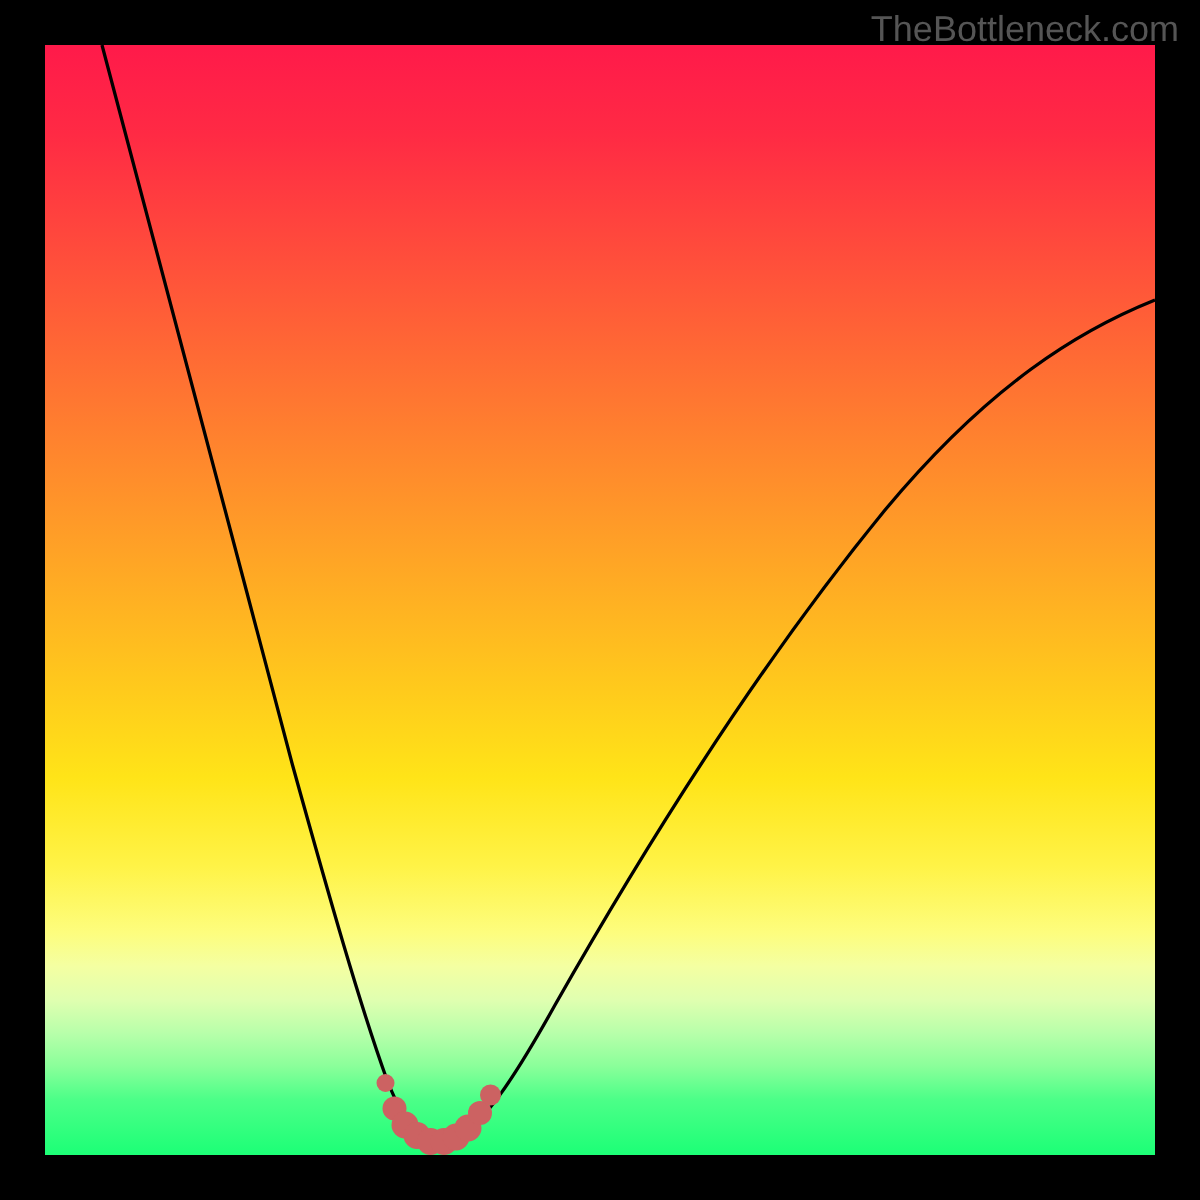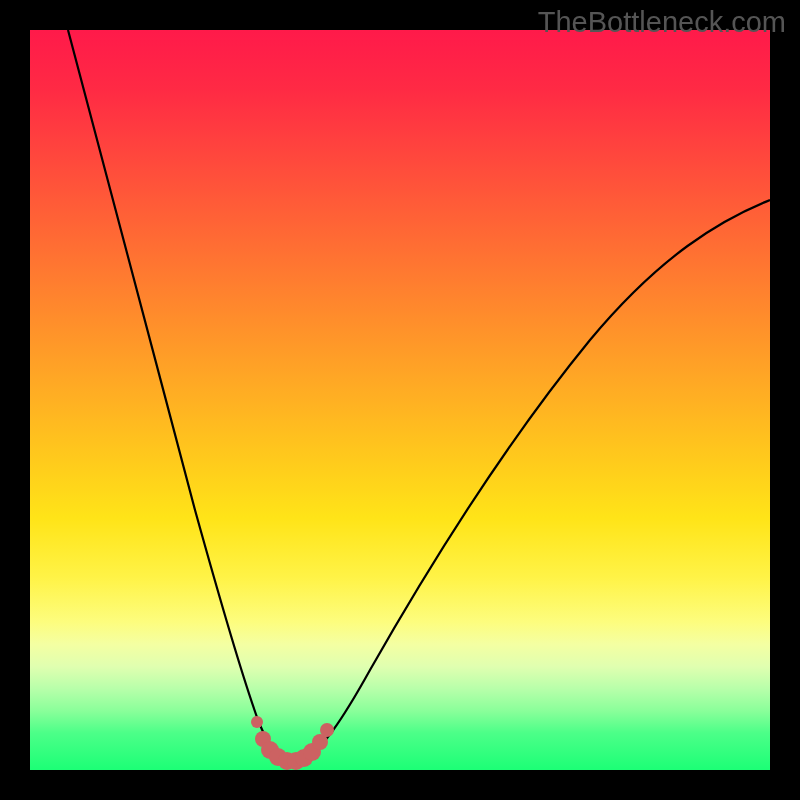--- a/index.html
+++ b/index.html
@@ -8,21 +8,21 @@
     height: 800px;
     background: #000;
     position: relative;
     font-family: Arial, sans-serif;
   }
   .watermark {
     position: absolute;
     top: 6px;
     right: 14px;
     color: #555;
-    font-size: 29px;
+    font-size: 24px;
     font-weight: 400;
     z-index: 10;
   }
   .plot-area {
     position: absolute;
     top: 30px;
     left: 30px;
     width: 740px;
     height: 740px;
     overflow: hidden;

